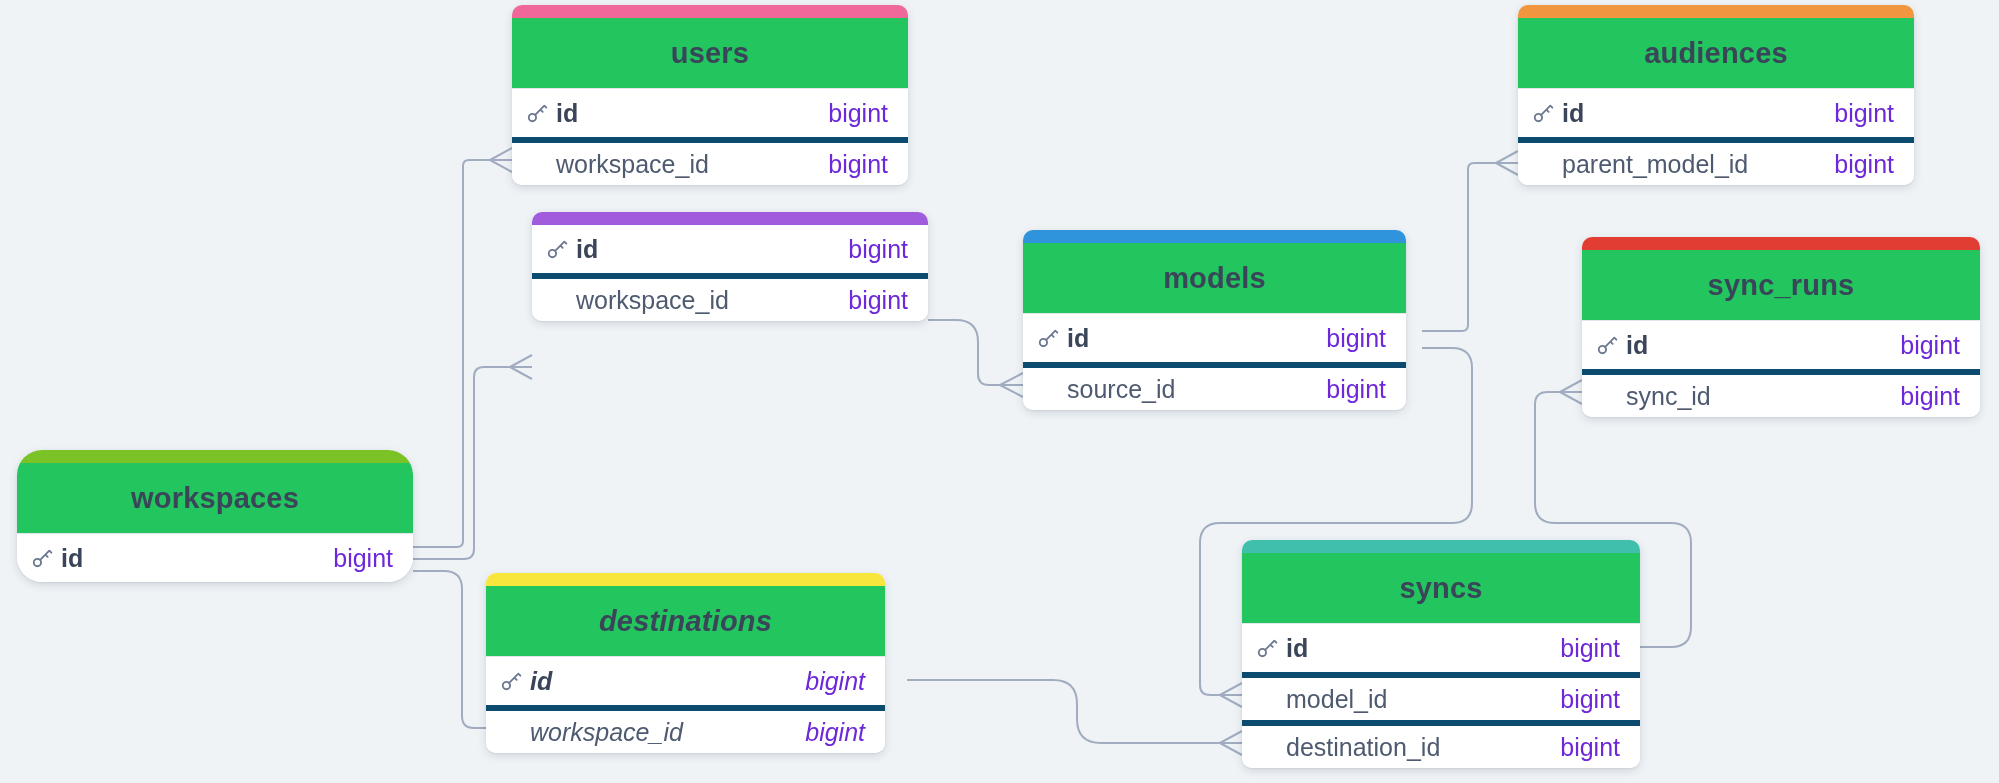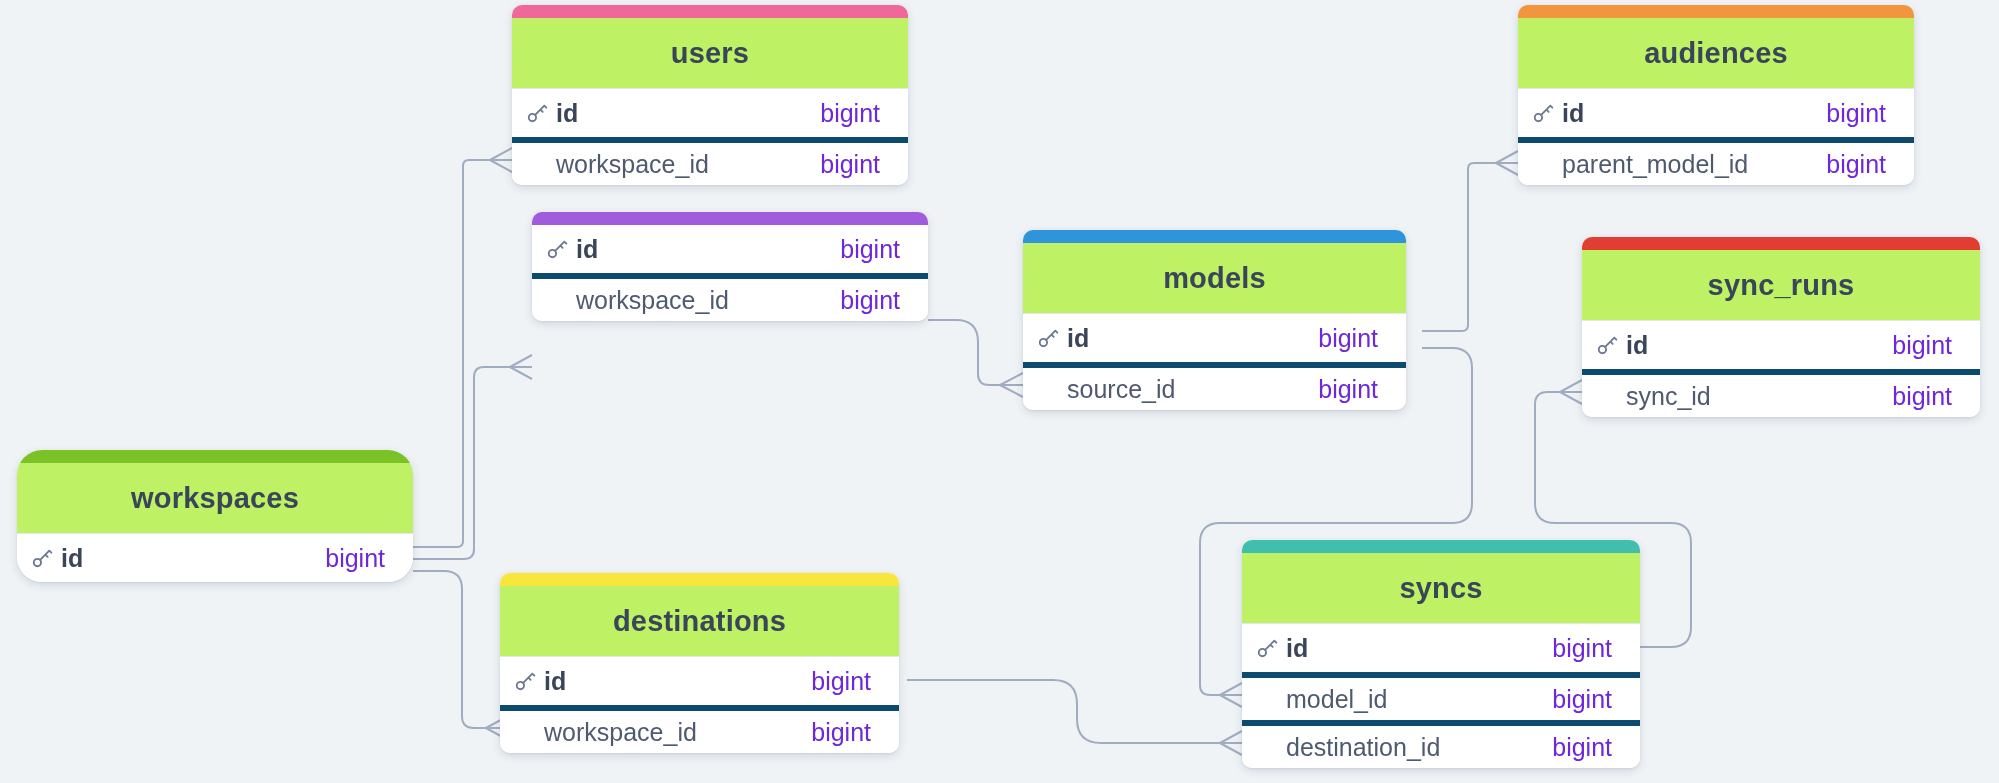--- a/index.html
+++ b/index.html
@@ -16,32 +16,32 @@
     position:absolute;
     z-index:1;
     background:#ffffff;
     border-radius:10px;
     box-shadow:0 3px 10px rgba(25,39,68,0.13), 0 1px 2px rgba(25,39,68,0.08);
     overflow:hidden;
   }
   .bar{height:13px;width:100%;}
   .thead{
     height:70px;
-    background:#bef264;
+    background:#22c55e;
     display:flex;align-items:center;justify-content:center;
     border-bottom:1px solid #e2e7ed;
   }
   .title{
     font-size:29px;font-weight:600;color:#3a455a;letter-spacing:.2px;
   }
   .rows{background:#fff;}
   .row{
     height:48px;
     display:flex;align-items:center;
-    padding:0 28px 0 14px;
+    padding:0 20px 0 14px;
     box-sizing:border-box;
   }
   .row + .row{border-top:6px solid #0c4a6e;text-align:right;}
   .keycell{
     width:30px;min-width:30px;height:24px;
     display:flex;align-items:center;justify-content:flex-start;
   }
   .fname{
     font-size:25px;color:#4e5a70;
     white-space:nowrap;
@@ -214,21 +214,21 @@
               <svg width="22" height="22" viewBox="0 0 24 24" fill="none" stroke="#6b7890" stroke-width="2" stroke-linecap="round" stroke-linejoin="round">
                 <circle cx="7" cy="17" r="4"></circle>
                 <path d="M10 14 L20 4 M20 4 L22.2 6.2 M15.7 8.3 L18.2 10.8"></path>
               </svg>
             </span>
             <span class="fname pk">id</span>
             <span class="ftype">bigint</span>
           </div>
         </div>
       </div>
-      <div class="table" style="left: 500px; top: 573px; width: 399px;">
+      <div class="table" style="left: 486px; top: 573px; width: 399px; font-style: italic;">
         <div class="bar" style="background: rgb(249, 230, 60);"></div>
         <div class="thead">
           <div class="title">destinations</div>
         </div>
         <div class="rows">
           <div class="row">
             <span class="keycell">
               <svg width="22" height="22" viewBox="0 0 24 24" fill="none" stroke="#6b7890" stroke-width="2" stroke-linecap="round" stroke-linejoin="round">
                 <circle cx="7" cy="17" r="4"></circle>
                 <path d="M10 14 L20 4 M20 4 L22.2 6.2 M15.7 8.3 L18.2 10.8"></path>

